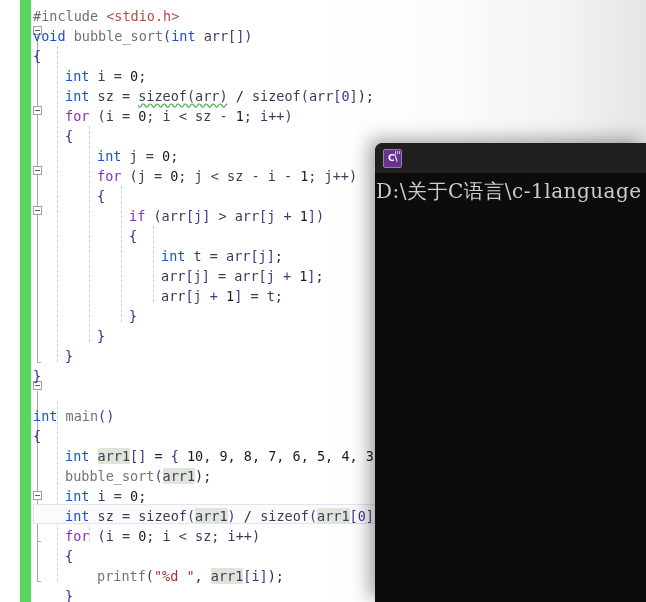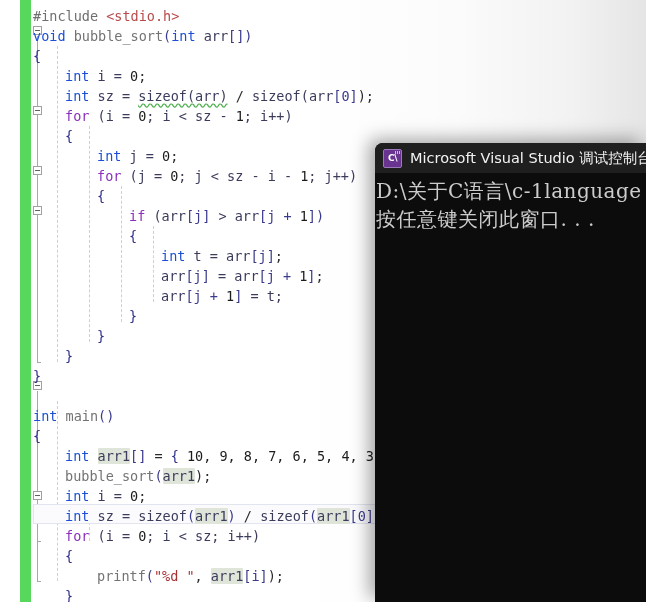--- a/index.html
+++ b/index.html
@@ -239,21 +239,19 @@
   <div id="editor-fade"></div>
 </div>
 
 <div id="console-window">
 
   <div id="console-titlebar">
     <div id="console-icon">
       <span class="glyph">C\</span>
       <span class="dots"></span>
     </div>
-    <div id="console-title-text">Microsoft Visual Studio 调试控制台</div>
   </div>
 
   <div id="console-body">
     <div class="console-line">D:\关于C语言\c-1language</div>
-    <div class="console-line">按任意键关闭此窗口. . .</div>
   </div>
 
 </div>
 
 </body></html>

